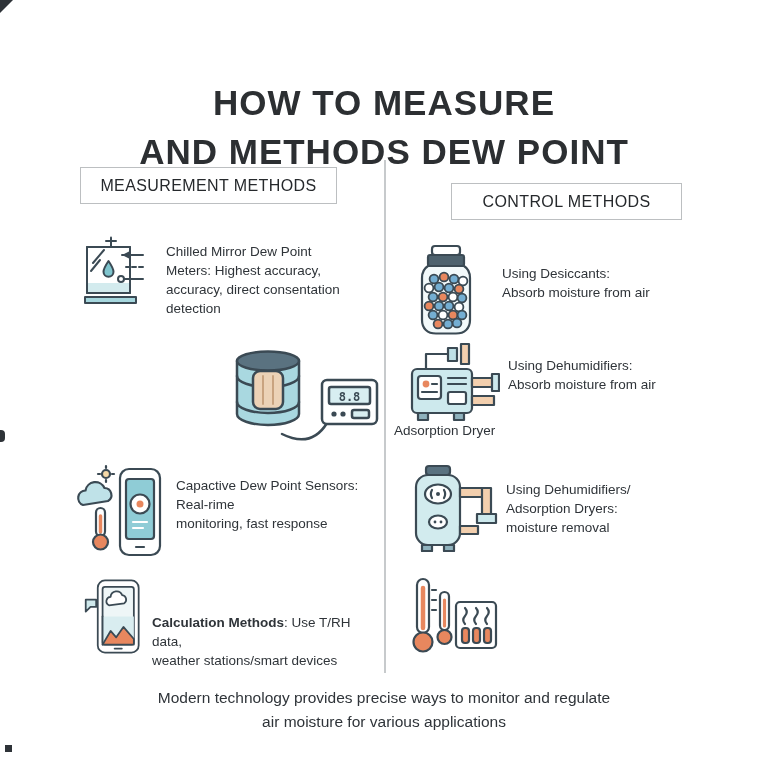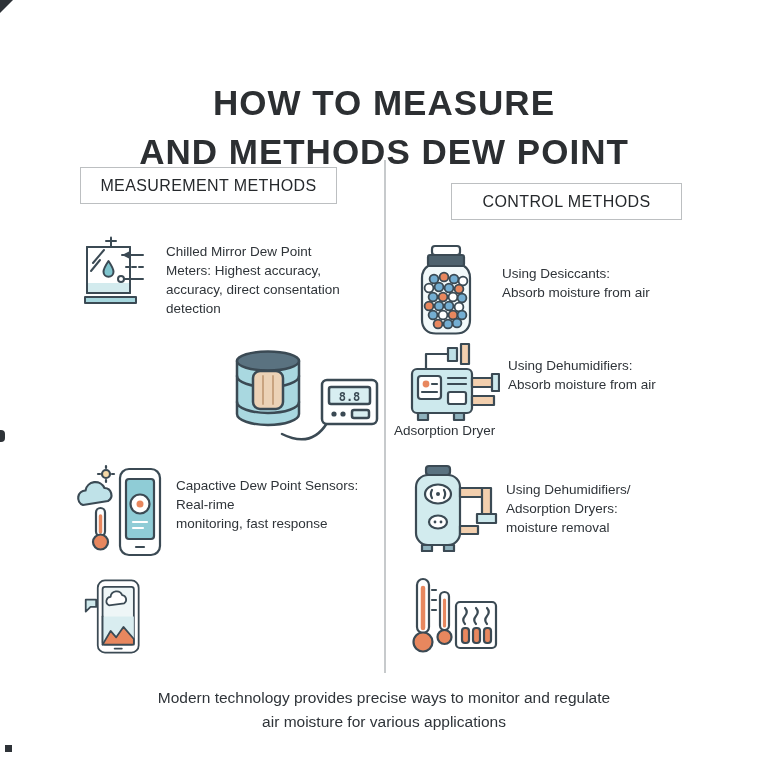--- a/index.html
+++ b/index.html
@@ -138,20 +138,24 @@
           <path d="M2 27 h13 v9 h-7 l-6 6 z" fill="#cfe9ec"></path>
           <rect x="17" y="3" width="51" height="90" rx="9" fill="#ffffff"></rect>
           <rect x="23" y="11" width="39" height="72" rx="3" fill="#eef6f7"></rect>
           <path d="M31 34 a5.5 5.5 0 0 1 2 -10.5 a7.5 7.5 0 0 1 14.5 -2 a5.5 5.5 0 0 1 2.5 10 z" fill="#ffffff"></path>
           <rect x="23" y="48" width="39" height="35" fill="#d9edf0" stroke="none"></rect>
           <path d="M23 83 v-35"></path>
           <path d="M23 83 l10 -17 l7 8 l9 -13 l13 15 v7 z" fill="#e8875e"></path>
           <line x1="38" y1="88" x2="47" y2="88"></line>
         </g>
       </svg>
+    </div>
+    <div class="item-text" style="width:212px; padding-top:16px; margin-left:10px;">
+      <span class="bold">Calculation Methods</span><span>: Use T/RH data,
+weather stations/smart devices</span>
     </div>
   </div>
 
   <div class="item" style="left:418px; top:244px;">
     <div class="icon">
       <svg width="56" height="92" viewBox="0 0 56 92">
         <g stroke="#3b4a54" stroke-width="2.2" fill="none" stroke-linejoin="round">
           <rect x="14" y="2" width="28" height="9" rx="3" fill="#ffffff"></rect>
           <rect x="10" y="11" width="36" height="11" rx="2" fill="#4e626e"></rect>
           <path d="M10 22 c-4 2.5 -6 6.5 -6 12 v42 c0 8.5 5.5 13.5 14 13.5 h20 c8.5 0 14 -5 14 -13.5 v-42 c0 -5.5 -2 -9.5 -6 -12 z" fill="#f2f9fa"></path>

